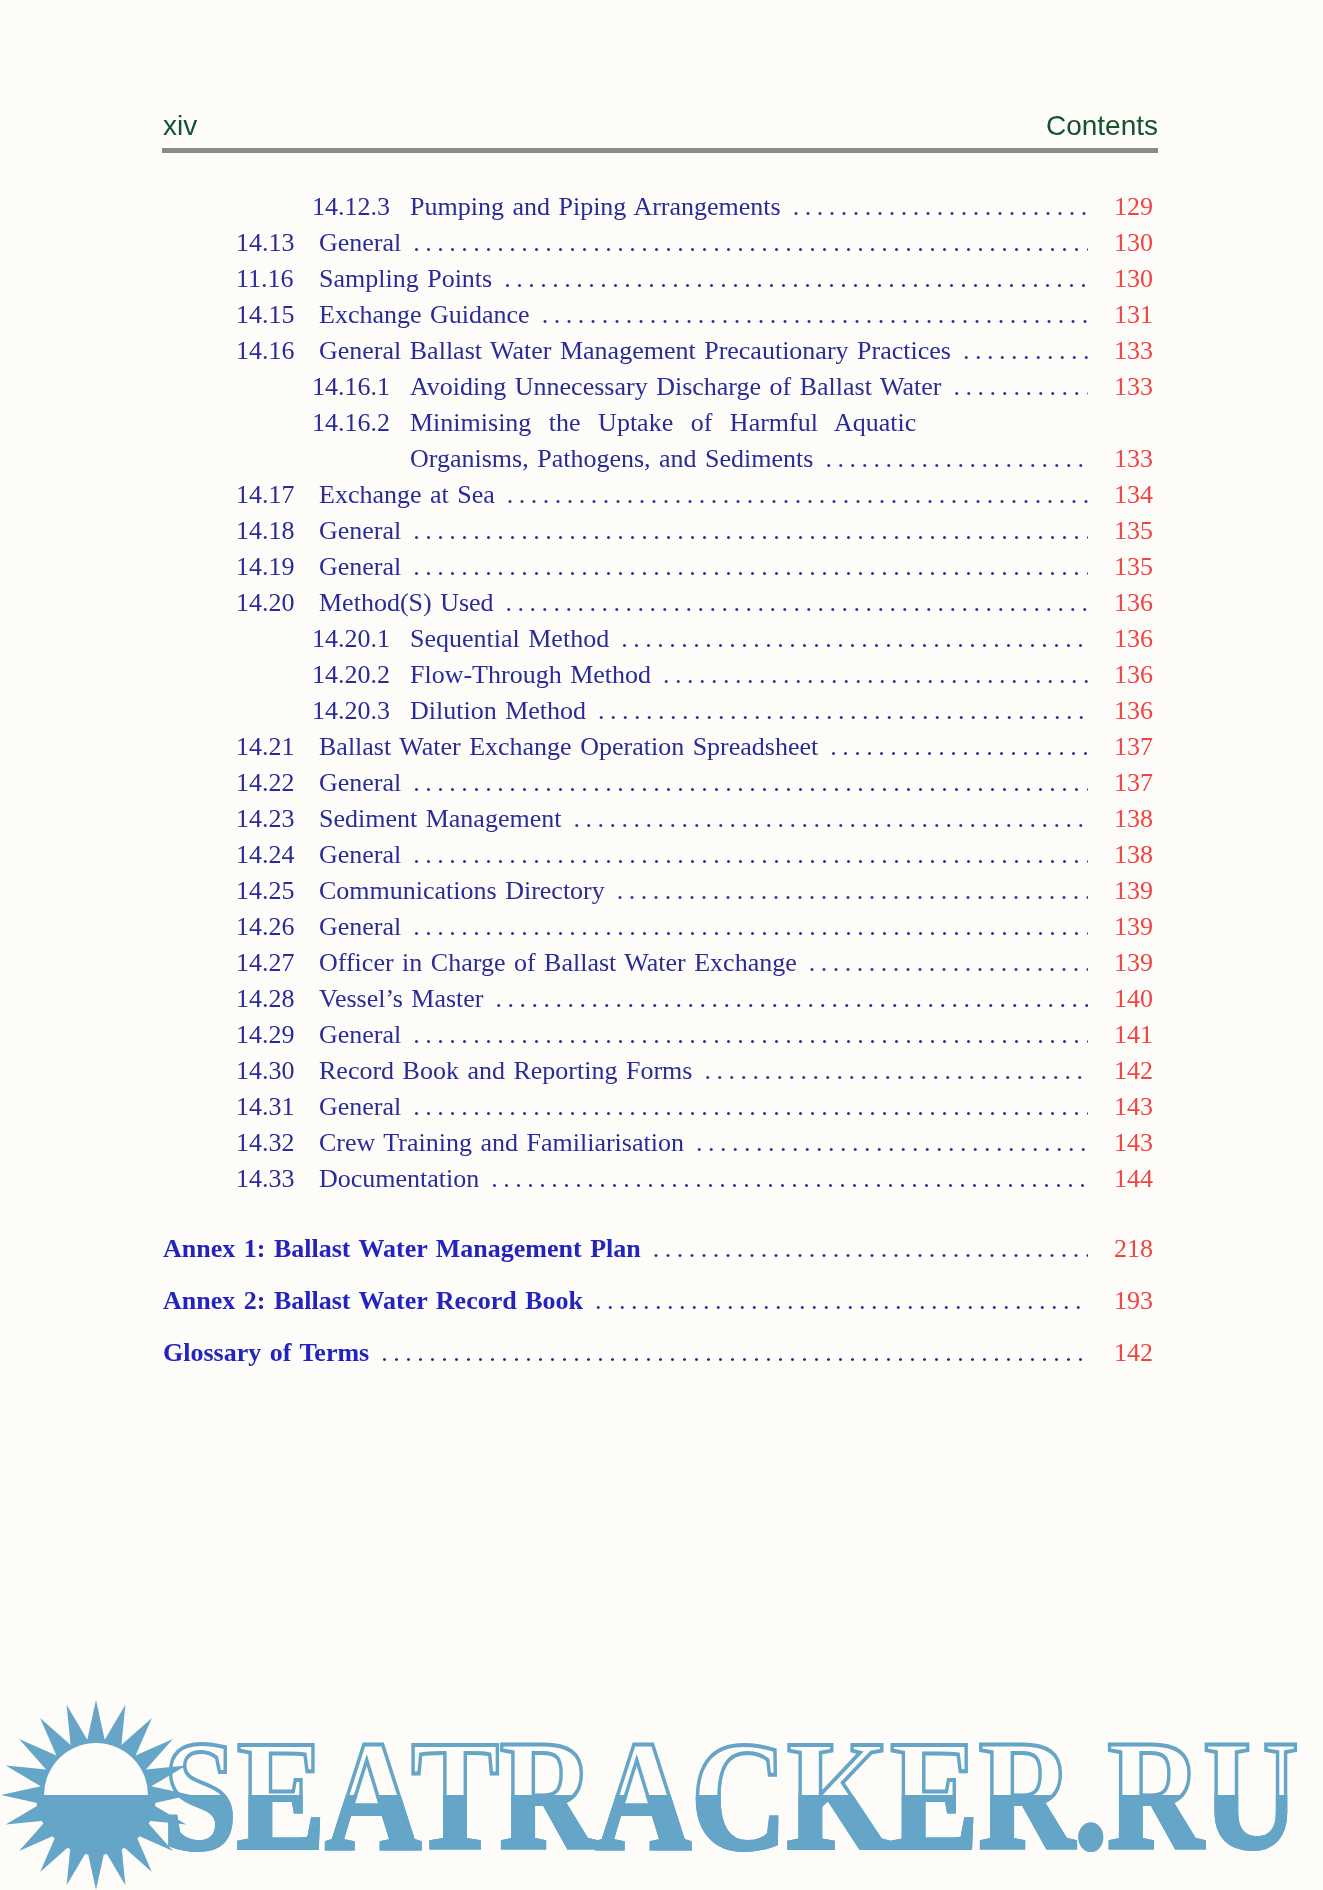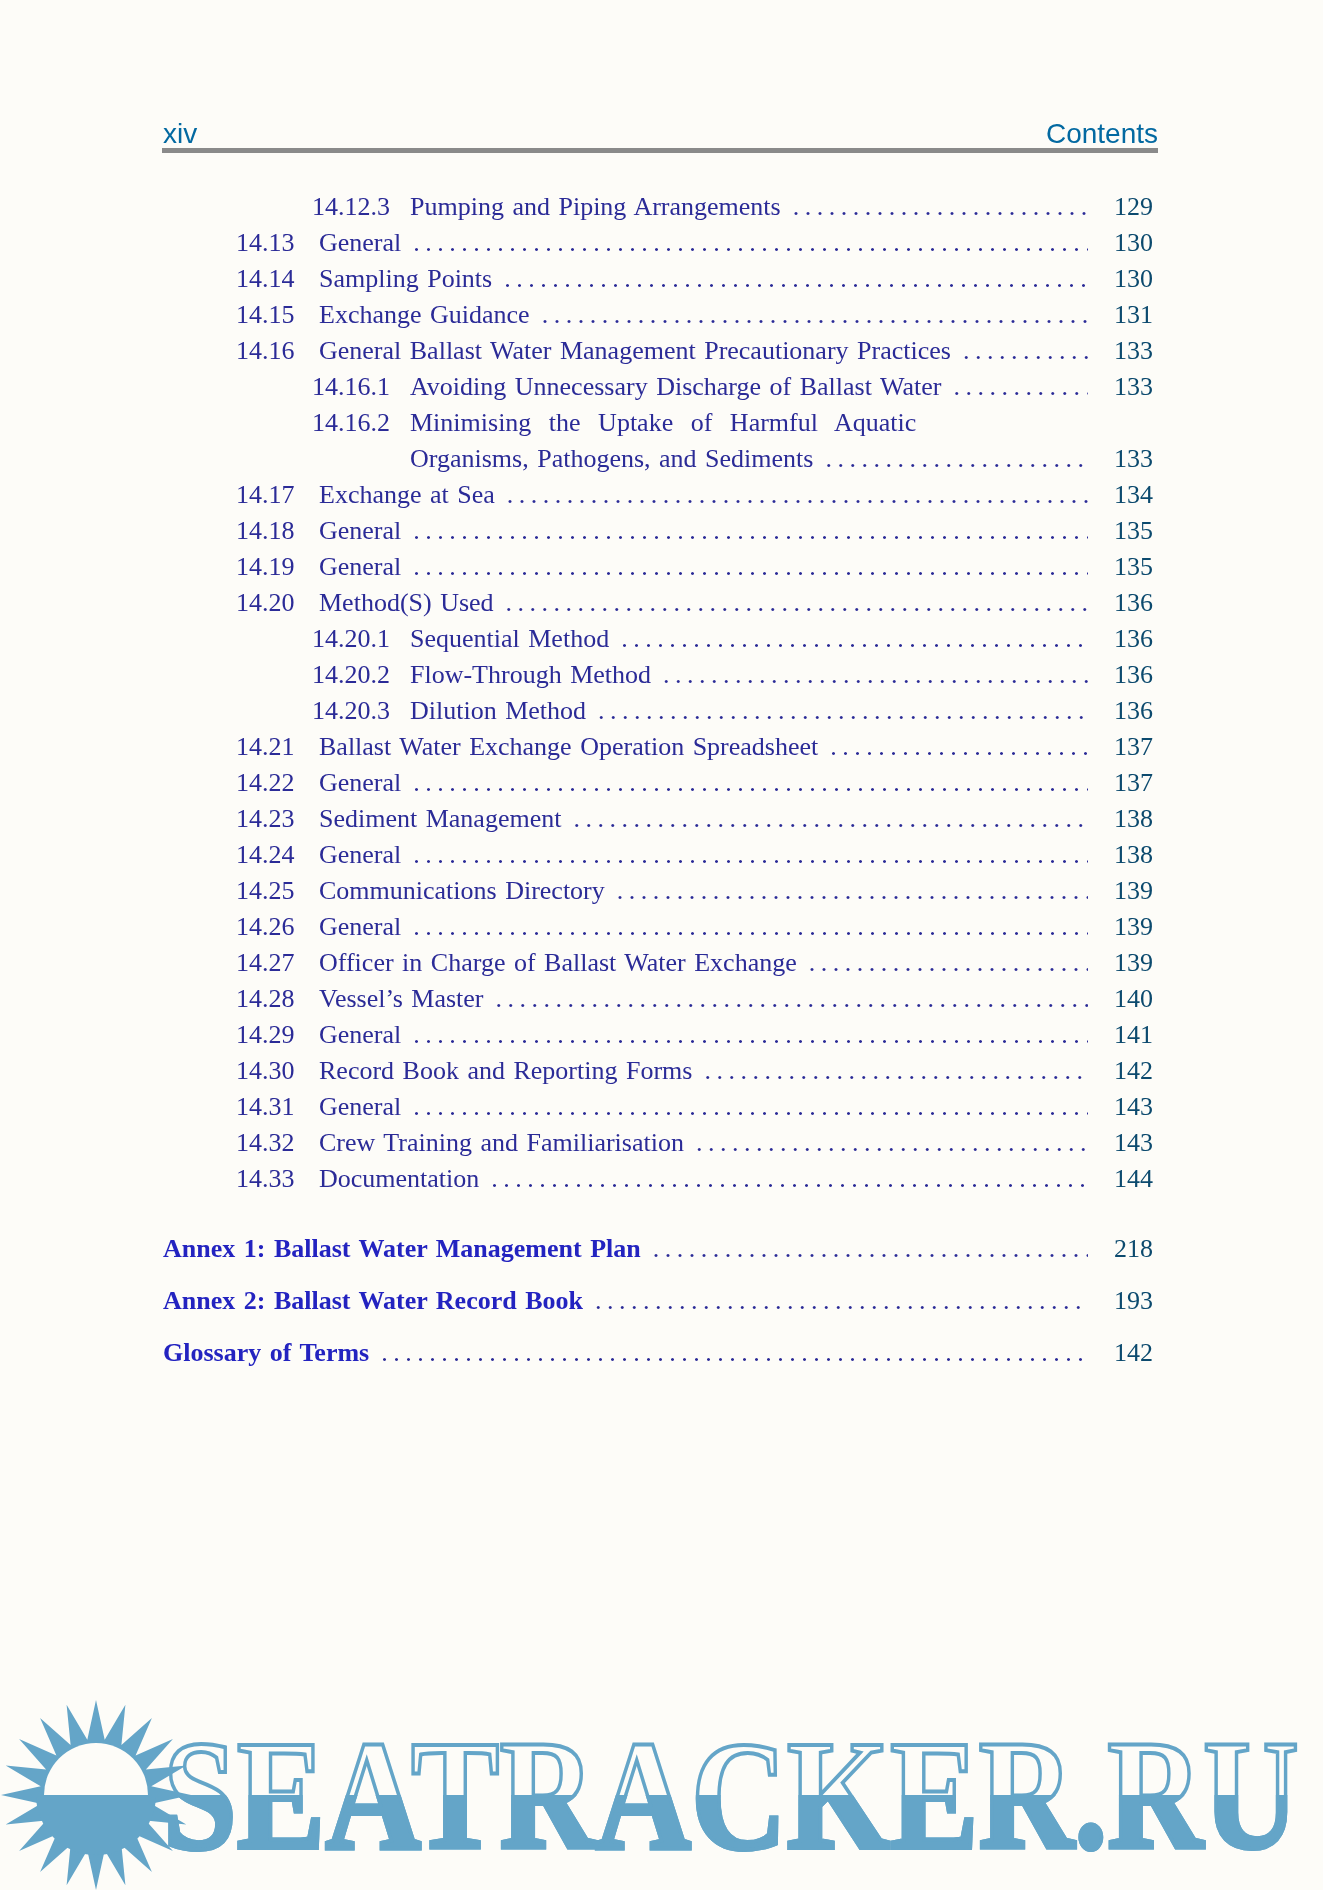--- a/index.html
+++ b/index.html
@@ -15,25 +15,24 @@
   
   #running-header {
     position: absolute;
     left: 163px;
     top: 106px;
     width: 995px;
     height: 40px;
     line-height: 40px;
     font-family: "Liberation Sans", sans-serif;
     font-size: 28px;
-    color: #0369a1;
+    color: #14532d;
     display: flex;
     justify-content: space-between;
     align-items: baseline;
-    margin-top: 8px;
   }
   #header-rule {
     position: absolute;
     left: 162px;
     top: 148px;
     width: 996px;
     height: 5px;
     background: #8a8a8a;
   }
 
@@ -66,21 +65,21 @@
     padding-left: 12px;
     color: #2b2b97;
     font-weight: normal;
   }
   .pg {
     position: absolute;
     right: 0;
     top: 0;
     background: #fdfcf8;
     padding-left: 26px;
-    color: #0c4a6e;
+    color: #ef4444;
     font-weight: normal;
   }
 
   
   #annex-list {
     position: absolute;
     left: 163px;
     top: 1223px;
     width: 990px;
     font-size: 26px;
@@ -142,21 +141,21 @@
 
   <div id="running-header">
     <span>xiv</span>
     <span>Contents</span>
   </div>
   <div id="header-rule"></div>
 
   <div id="toc-list">
       <div class="row l2"><span class="num">14.12.3</span><span class="title">Pumping and Piping Arrangements</span><span class="dotfill">..........................................................................................</span><span class="pg">129</span></div>
       <div class="row l1"><span class="num">14.13</span><span class="title">General</span><span class="dotfill">..........................................................................................</span><span class="pg">130</span></div>
-      <div class="row l1"><span class="num">14.14</span><span class="title">Sampling Points</span><span class="dotfill">..........................................................................................</span><span class="pg">130</span></div>
+      <div class="row l1"><span class="num">11.16</span><span class="title">Sampling Points</span><span class="dotfill">..........................................................................................</span><span class="pg">130</span></div>
       <div class="row l1"><span class="num">14.15</span><span class="title">Exchange Guidance</span><span class="dotfill">..........................................................................................</span><span class="pg">131</span></div>
       <div class="row l1"><span class="num">14.16</span><span class="title">General Ballast Water Management Precautionary Practices</span><span class="dotfill">..........................................................................................</span><span class="pg">133</span></div>
       <div class="row l2"><span class="num">14.16.1</span><span class="title">Avoiding Unnecessary Discharge of Ballast Water</span><span class="dotfill">..........................................................................................</span><span class="pg">133</span></div>
       <div class="row l2 spread"><span class="num">14.16.2</span><span class="title">Minimising the Uptake of Harmful Aquatic</span></div>
       <div class="row l2cont"><span class="title">Organisms, Pathogens, and Sediments</span><span class="dotfill">..........................................................................................</span><span class="pg">133</span></div>
       <div class="row l1"><span class="num">14.17</span><span class="title">Exchange at Sea</span><span class="dotfill">..........................................................................................</span><span class="pg">134</span></div>
       <div class="row l1"><span class="num">14.18</span><span class="title">General</span><span class="dotfill">..........................................................................................</span><span class="pg">135</span></div>
       <div class="row l1"><span class="num">14.19</span><span class="title">General</span><span class="dotfill">..........................................................................................</span><span class="pg">135</span></div>
       <div class="row l1"><span class="num">14.20</span><span class="title">Method(S) Used</span><span class="dotfill">..........................................................................................</span><span class="pg">136</span></div>
       <div class="row l2"><span class="num">14.20.1</span><span class="title">Sequential Method</span><span class="dotfill">..........................................................................................</span><span class="pg">136</span></div>

